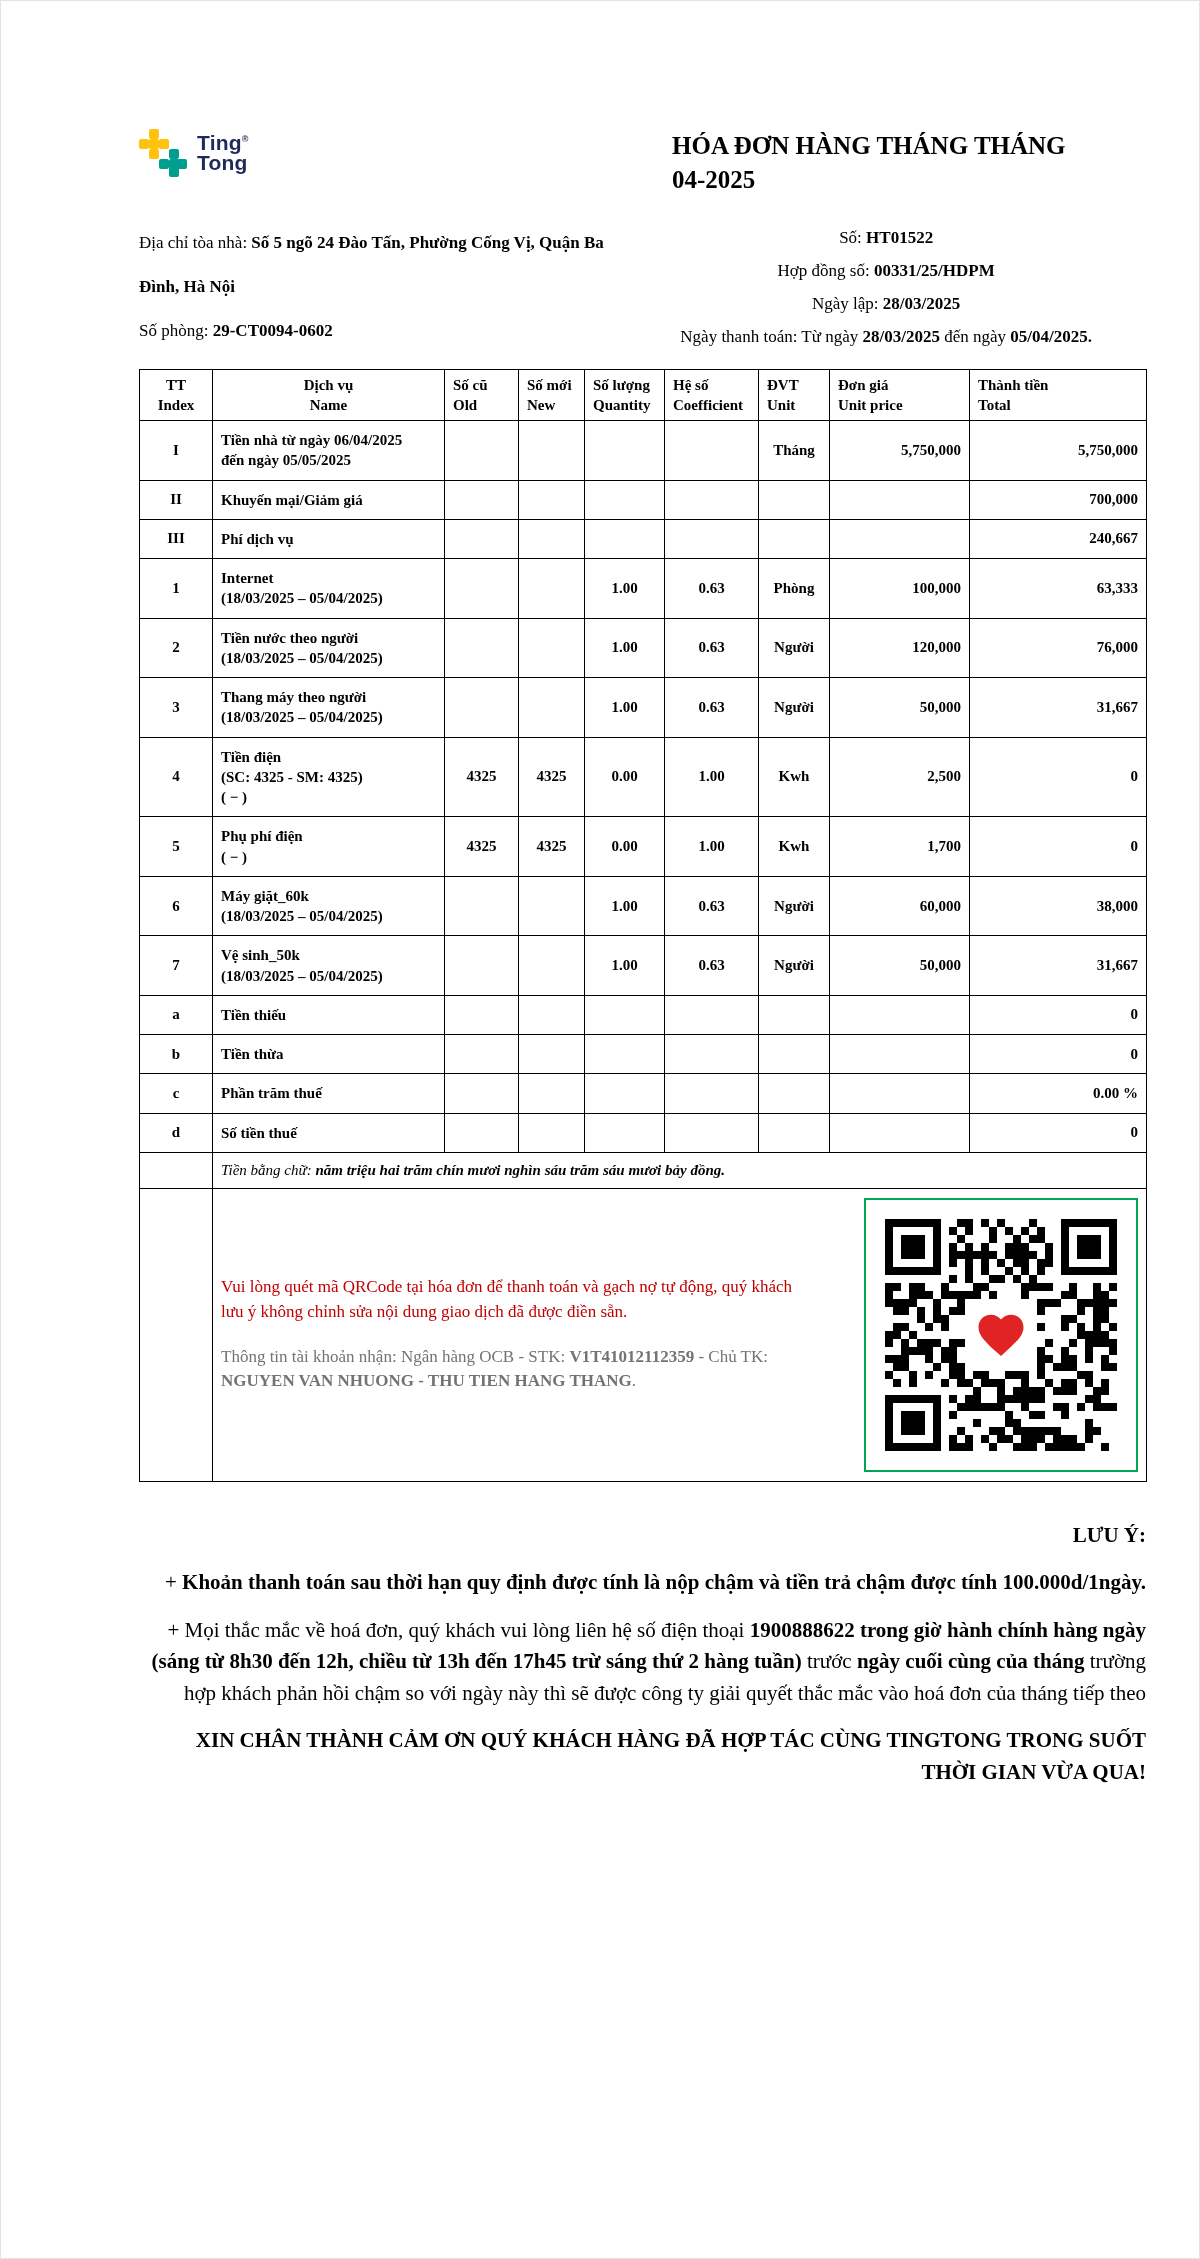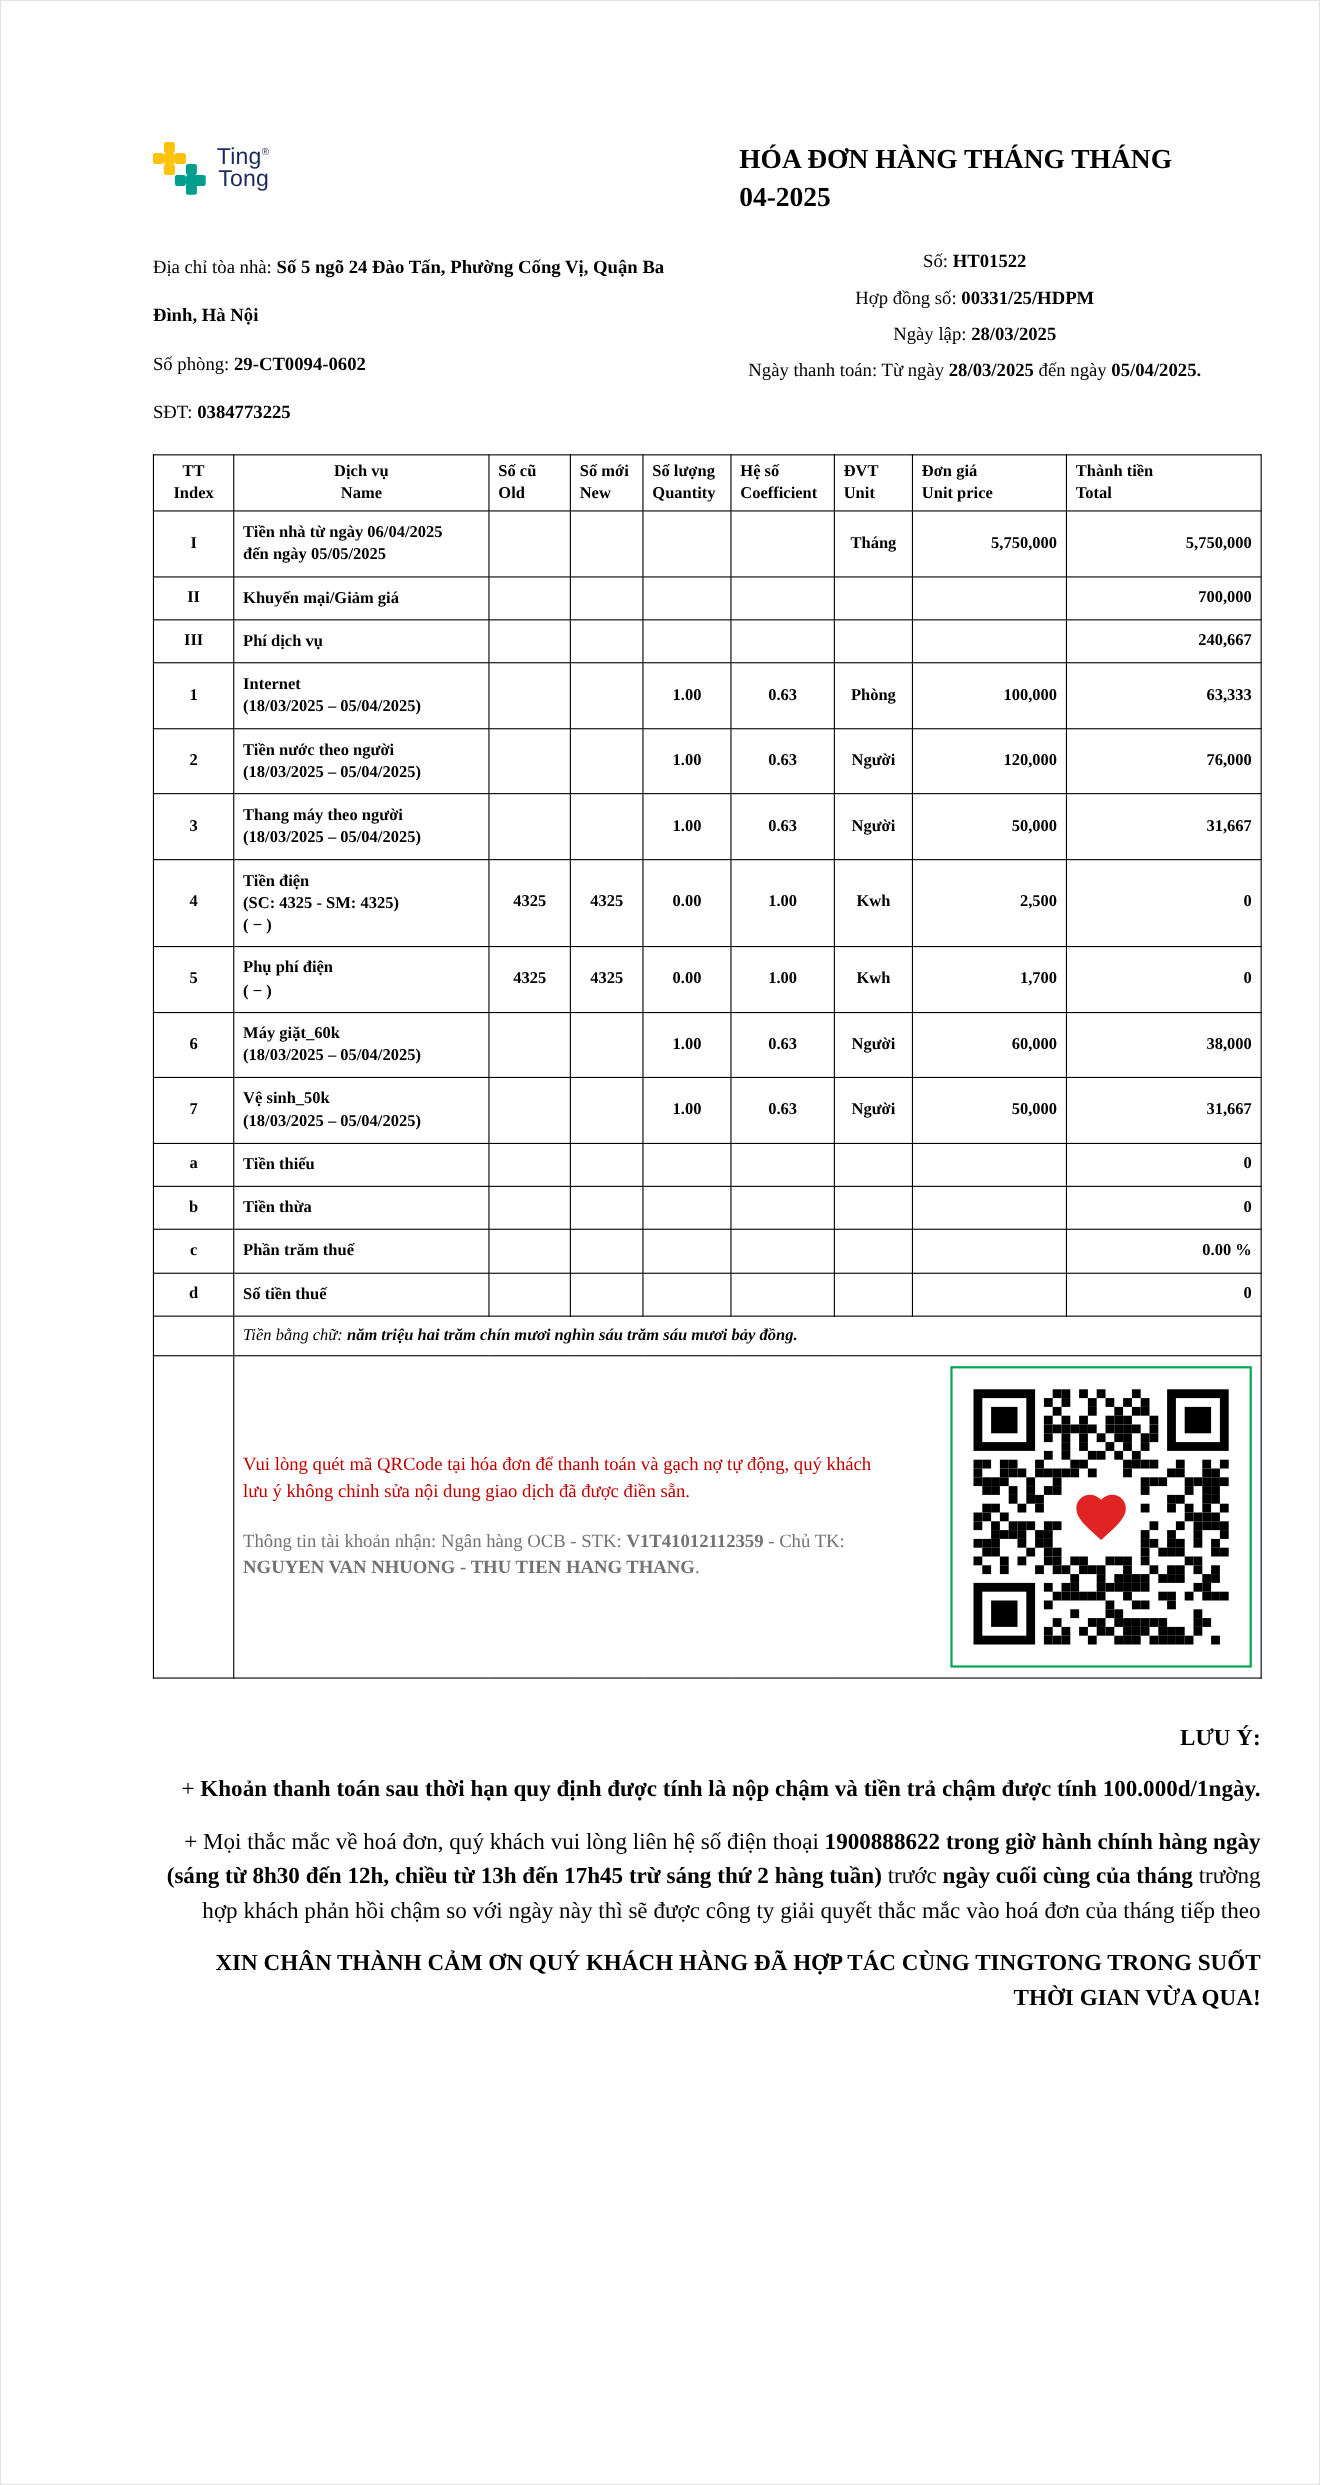--- a/index.html
+++ b/index.html
@@ -34,26 +34,25 @@
     align-items:flex-start;
     margin-top:128px;
   }
   .logo{display:flex;gap:10px;align-items:center;}
   .logo-pixels{position:relative;width:48px;height:48px;}
   .px{position:absolute;width:10px;height:10px;border-radius:2px;display:block;}
   .px.y{background:var(--yellow);}
   .px.t{background:var(--teal);}
   .logo-text{
     font-family:"Liberation Sans","DejaVu Sans",sans-serif;
-    font-weight:normal;
+    font-weight:bold;
     font-size:21px;
     line-height:0.95;
     color:var(--navy);
     letter-spacing:0.2px;
-    text-align:right;
   }
   .logo-text sup{font-size:9px;vertical-align:super;}
   .title{
     width:420px;
     margin-right:54px;
     text-align:left;
     font-weight:bold;
     font-size:25px;
     line-height:1.35;
   }
@@ -158,21 +157,20 @@
           <div>Tong</div>
         </div>
       </div>
       <div class="title">HÓA ĐƠN HÀNG THÁNG THÁNG 04-2025</div>
     </div>
 
     <div class="info-row">
       <div class="info-left">
         <div><span>Địa chỉ tòa nhà: </span><b>Số 5 ngõ 24 Đào Tấn, Phường Cống Vị, Quận Ba Đình, Hà Nội</b></div>
         <div><span>Số phòng: </span><b>29-CT0094-0602</b></div>
-        <div><span>SĐT: </span><b>0384773225</b></div>
       </div>
       <div class="info-right">
         <div><span>Số: </span><b>HT01522</b></div>
         <div><span>Hợp đồng số: </span><b>00331/25/HDPM</b></div>
         <div><span>Ngày lập: </span><b>28/03/2025</b></div>
         <div><span>Ngày thanh toán: Từ ngày </span><b>28/03/2025</b><span> đến ngày </span><b>05/04/2025.</b></div>
       </div>
     </div>
 
     <table class="invoice">

